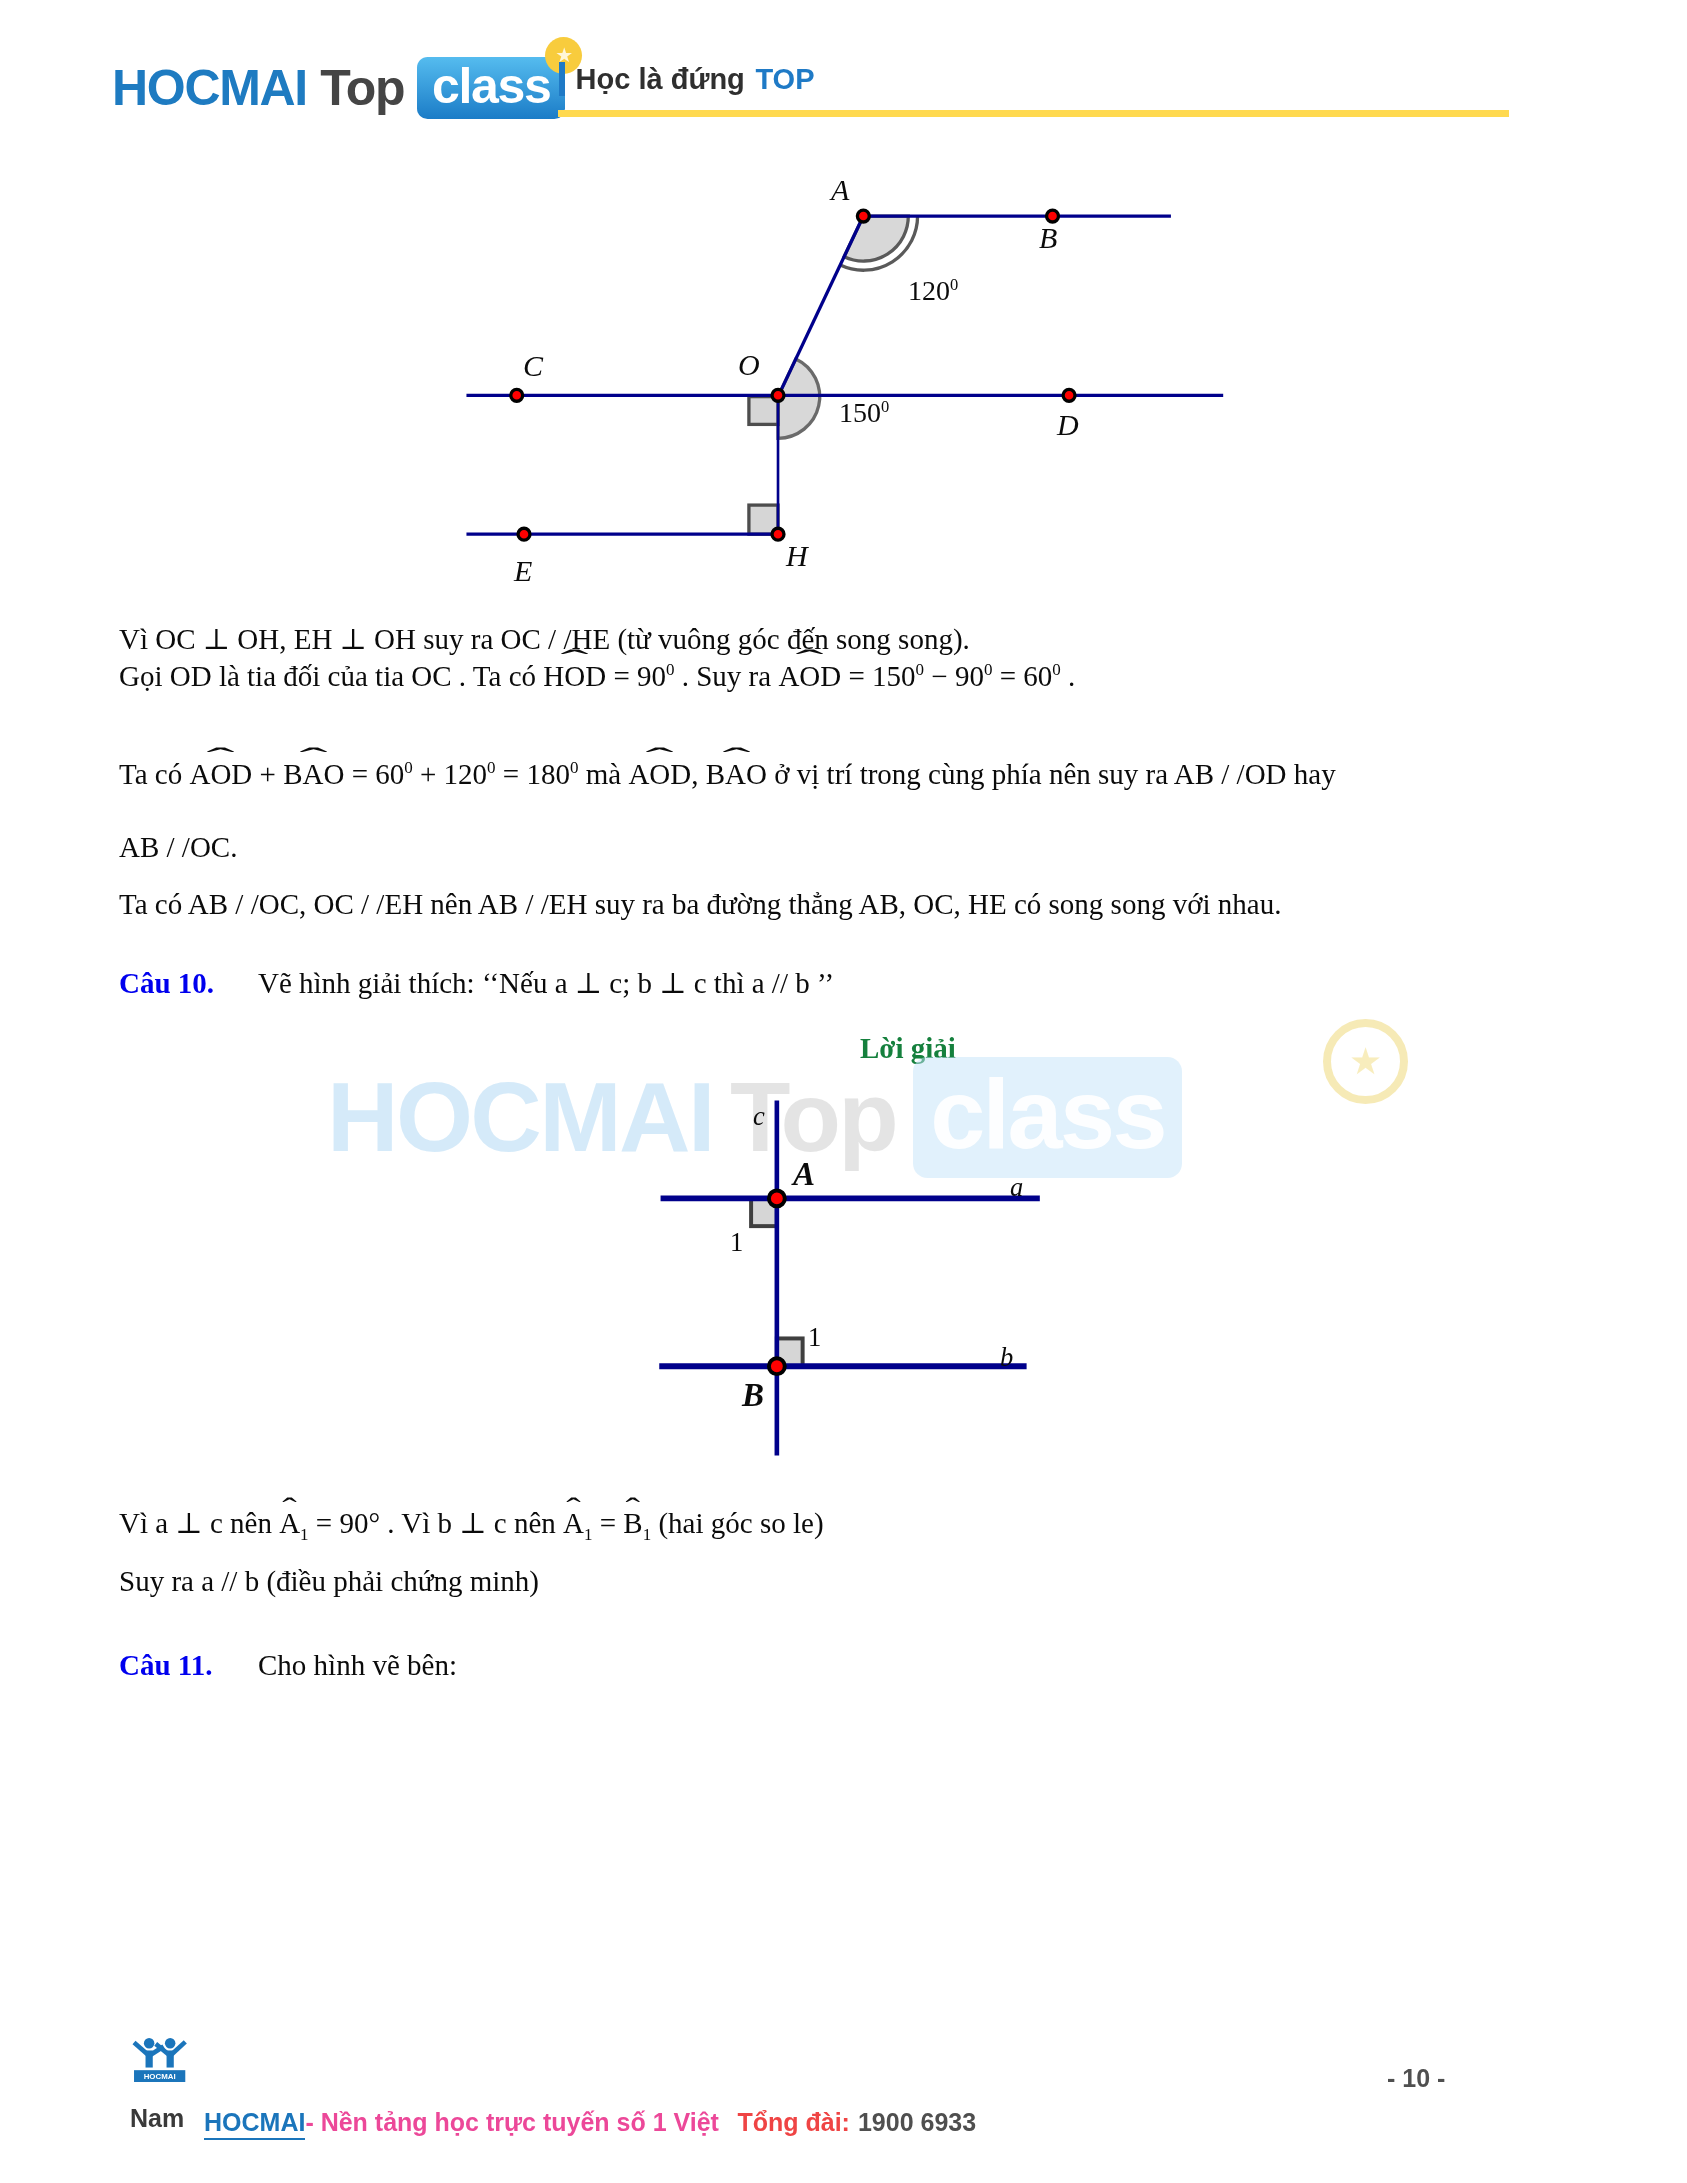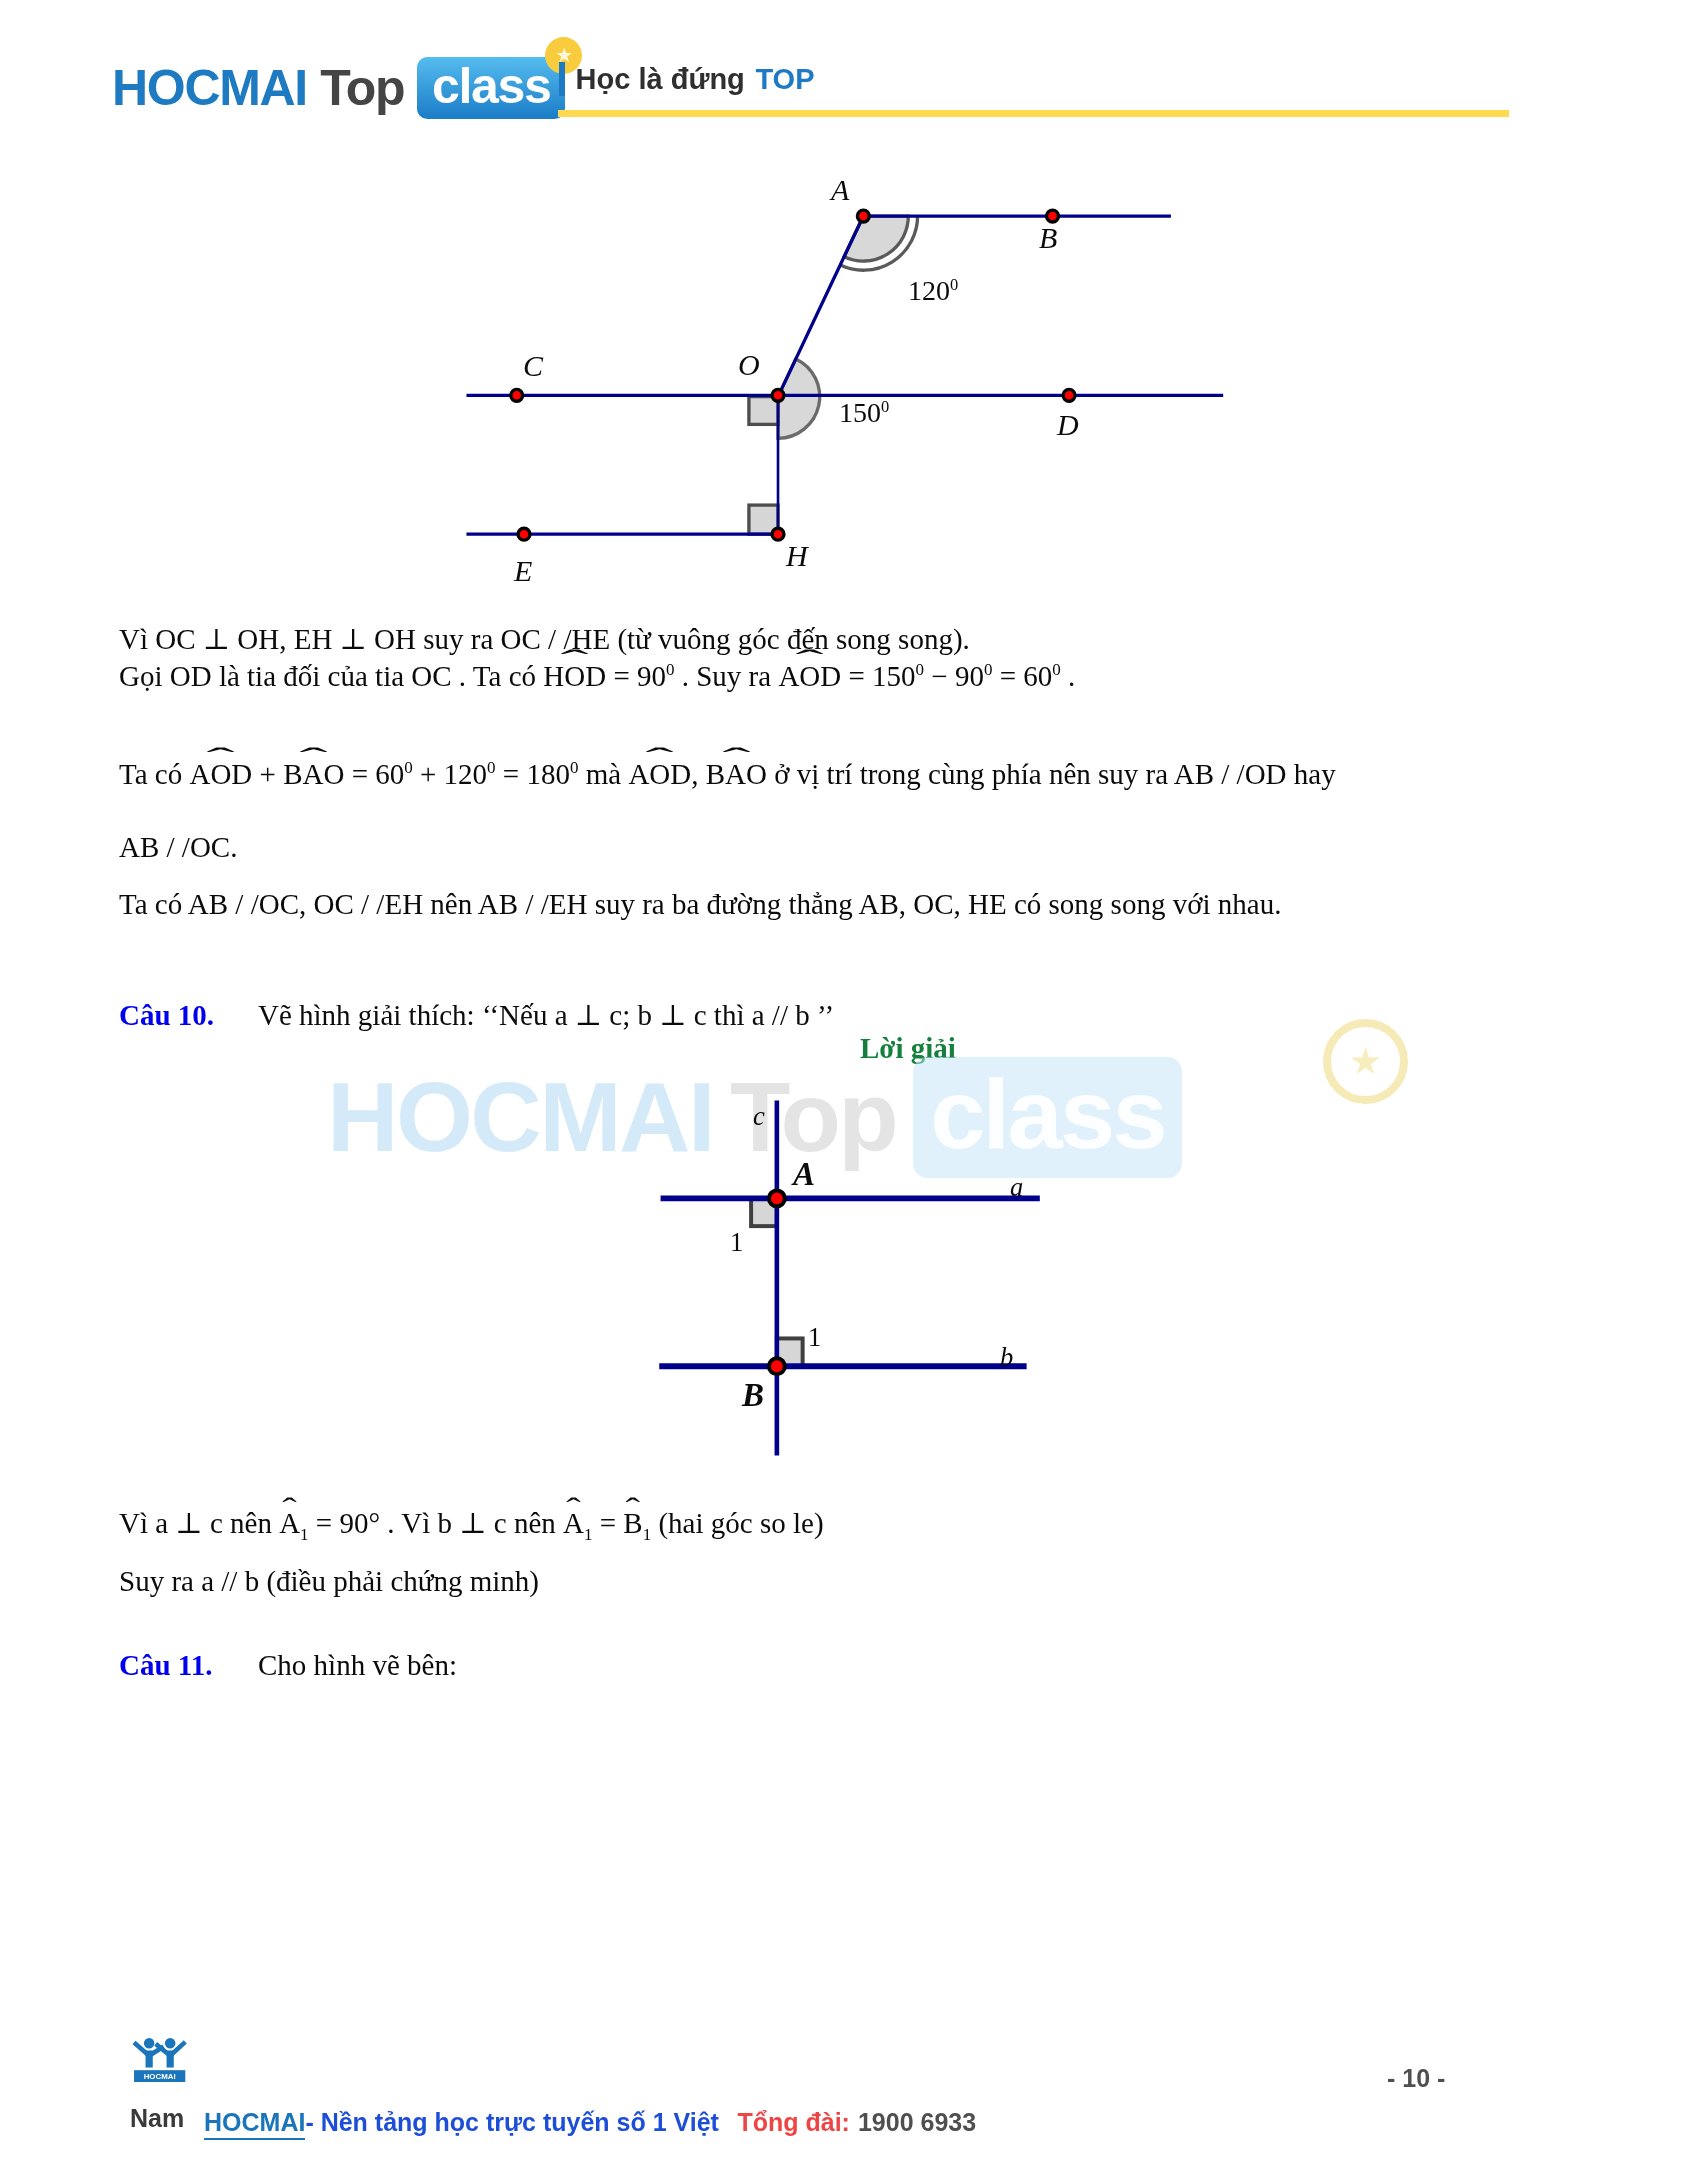--- a/index.html
+++ b/index.html
@@ -44,21 +44,21 @@
   .wm-hocmai{color:rgba(185,220,245,0.60);}
   .wm-top{color:rgba(205,205,205,0.55);}
   .wm-class{background:rgba(196,228,249,0.50);color:rgba(255,255,255,0.92);
       border-radius:14.6px;padding:0 17px 6.6px 17px;}
   .wm-badge{width:69px;height:69px;border-radius:50%;border:8px solid rgba(246,233,178,0.95);
       text-align:center;line-height:69px;font-size:37px;color:rgba(248,236,185,0.95);}
   
   .foot-row{left:204px;top:2060px;display:flex;align-items:baseline;
       font-family:"Liberation Sans","DejaVu Sans",sans-serif;font-size:25px;}
   .foot-brand{color:#1B75BB;font-weight:800;border-bottom:2.6px solid #1B75BB;padding-bottom:1.3px;}
-  .foot-desc{color:#1d4ed8;font-weight:600;}
+  .foot-desc{color:#ec4899;font-weight:600;}
   .foot-hot-label{color:#ef4444;margin-left:18.5px;font-weight:600;}
   .foot-hot{color:#4F4F4F;font-weight:800;margin-left:8px;margin-top:48px;}
   .foot-page{left:1387px;top:2064px;font-family:"Liberation Sans","DejaVu Sans",sans-serif;
       font-size:25px;color:#4F4F4F;font-weight:700;}
   .foot-wrap{left:130px;top:2104px;font-family:"Liberation Sans","DejaVu Sans",sans-serif;
       font-size:25px;color:#3A3A3A;font-weight:600;}
 </style>
 </head>
 <body>
 
@@ -106,21 +106,21 @@
 <div class="abs fig-label" style="left:786px;top:539px;">H</div>
 <div class="abs fig-label ang" style="left:908px;top:275px;"><span>120</span><sup>0</sup></div>
 <div class="abs fig-label ang" style="left:839px;top:397px;"><span>150</span><sup>0</sup></div>
 
 <div class="abs tl" style="top:622px;">Vì OC ⊥ OH, EH ⊥ OH suy ra OC / /HE (từ vuông góc đến song song).</div>
 <div class="abs tl" style="top:660px;"><span>Gọi OD là tia đối của tia OC . Ta có </span><span class="hat">HOD</span><span> = 90</span><sup class="deg">0</sup><span> . Suy ra </span><span class="hat">AOD</span><span> = 150</span><sup class="deg">0</sup><span> − 90</span><sup class="deg">0</sup><span> = 60</span><sup class="deg">0</sup><span> .</span></div>
 <div class="abs tl" style="top:758px;"><span>Ta có </span><span class="hat">AOD</span><span> + </span><span class="hat">BAO</span><span> = 60</span><sup class="deg">0</sup><span> + 120</span><sup class="deg">0</sup><span> = 180</span><sup class="deg">0</sup><span> mà </span><span class="hat">AOD</span><span>, </span><span class="hat">BAO</span><span> ở vị trí trong cùng phía nên suy ra AB / /OD hay</span></div>
 <div class="abs tl" style="top:831px;text-align:right;">AB / /OC.</div>
 <div class="abs tl" style="top:888px;">Ta có AB / /OC, OC / /EH nên AB / /EH suy ra ba đường thẳng AB, OC, HE có song song với nhau.</div>
 
-<div class="abs tl" style="top:966px;margin-top:32px;"><span class="qlabel">Câu 10.</span><span>Vẽ hình giải thích: ‘‘Nếu a ⊥ c; b ⊥ c thì a // b ’’</span></div>
+<div class="abs tl" style="top:966px;"><span class="qlabel">Câu 10.</span><span>Vẽ hình giải thích: ‘‘Nếu a ⊥ c; b ⊥ c thì a // b ’’</span></div>
 <div class="abs lg" style="left:860px;top:1032px;">Lời giải</div>
 
 <div class="abs" style="left:327px;top:1057px;display:flex;align-items:center;gap:17px;">
   <span class="wm wm-hocmai">HOCMAI</span>
   <span class="wm wm-top">Top</span>
   <span class="wm wm-class">class</span>
 </div>
 <div class="abs wm-badge" style="left:1323px;top:1019px;">★</div>
 
 <svg class="abs" style="left:622px;top:1092px;" width="463" height="370" viewBox="0 0 700 560">

